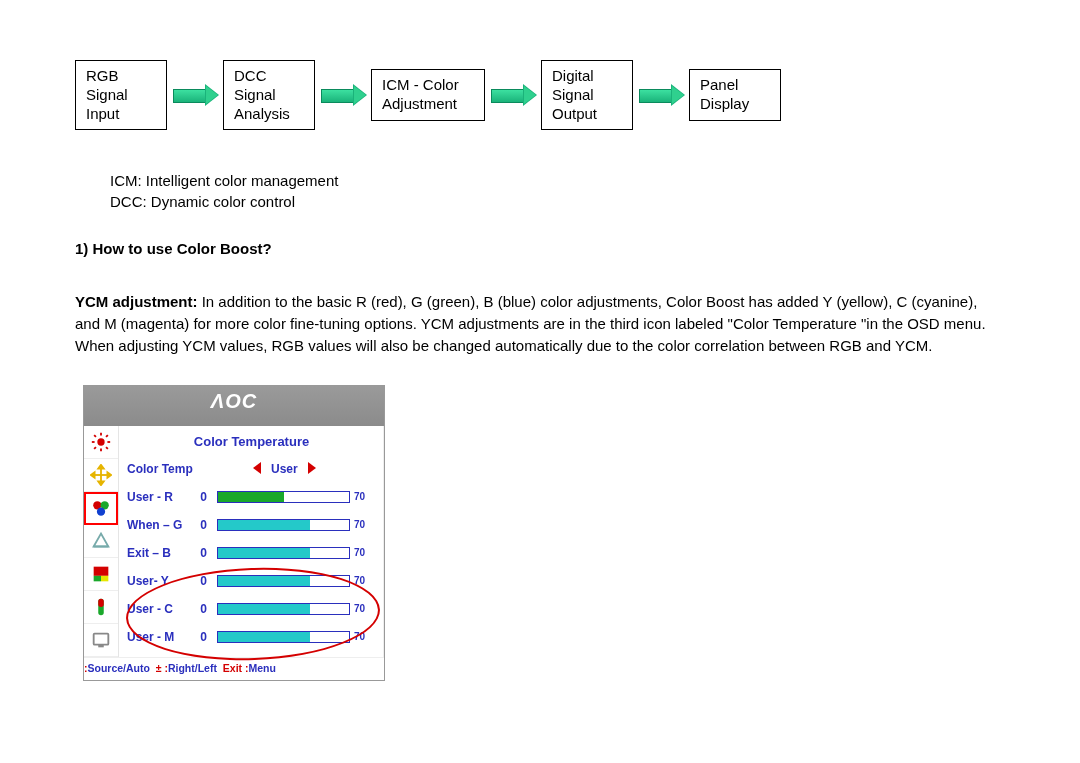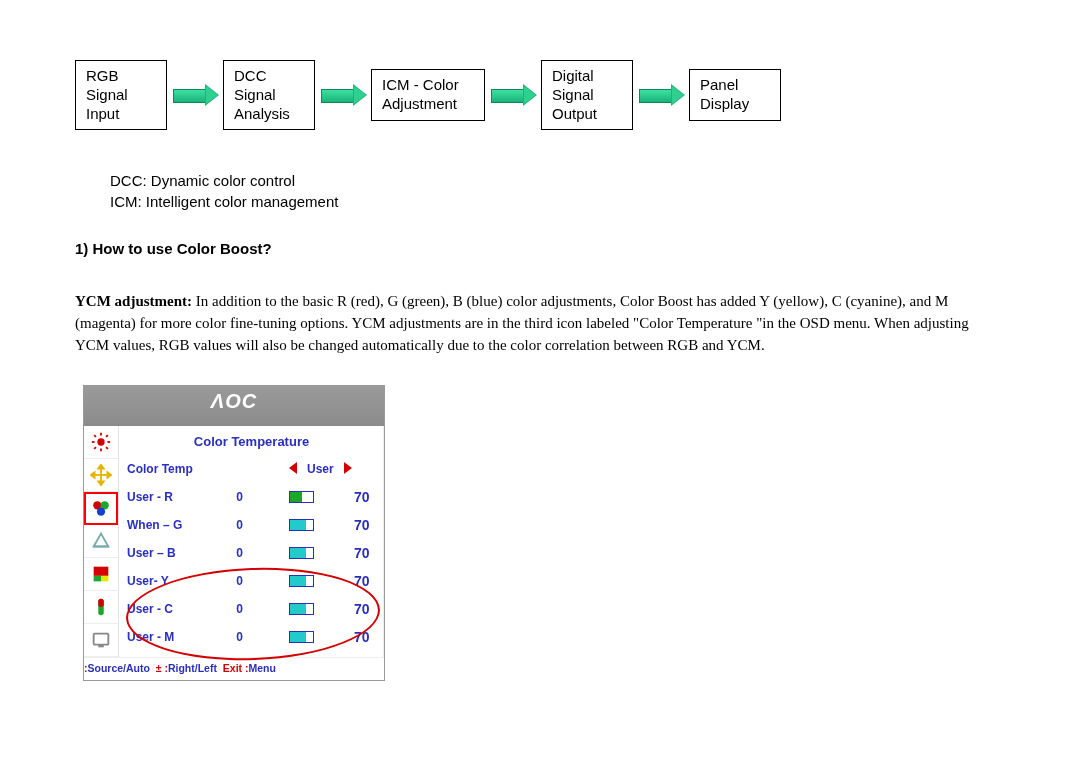--- a/index.html
+++ b/index.html
@@ -61,21 +61,21 @@
     top: 2px;
     width:0;height:0;
     border-top: 9px solid transparent;
     border-bottom: 9px solid transparent;
     border-left: 12px solid #2FD08E;
   }
 
   
   .notes { margin: 0 0 28px 35px; line-height: 1.4; }
   .heading { font-weight: bold; margin: 24px 0 34px 0; }
-  .para { line-height: 1.45; margin-bottom: 28px; font-family: Liberation Serif, serif; }
+  .para { line-height: 1.45; margin-bottom: 28px; }
 
   
   .osd {
     width: 300px;
     border: 1px solid #999;
     background: #fff;
     font-family: Arial, sans-serif;
     box-shadow: inset 0 0 0 1px #eee;
     margin-top: 8px;
     margin-left: 8px;
@@ -124,21 +124,20 @@
     text-align: center;
     color: #2a2fbd;
     font-weight: bold;
     font-size: 13px;
     padding: 2px 0 6px 0;
   }
   .osd-row {
     display: flex;
     align-items: center;
     height: 28px;
-    gap: 36px;
   }
   .osd-label {
     width: 66px;
     color: #2a2fbd;
     font-weight: bold;
     font-size: 12px;
   }
   .osd-min {
     width: 14px;
     color: #2a2fbd;
@@ -157,21 +156,21 @@
   .osd-fill {
     position: absolute;
     left: 0; top: 0; bottom: 0;
     background: #24c9c9;
   }
   .bar-green .osd-fill { background: #1aa82b; }
   .osd-max {
     width: 22px;
     color: #2a2fbd;
     font-weight: bold;
-    font-size: 14px;
+    font-size: 10px;
   }
   .osd-user-row {
     display:flex; align-items:flex-start; justify-content:center;
     color:#2a2fbd; font-weight:bold; font-size:12px;
     gap:10px; padding-left:60px;
   }
   .tri-left, .tri-right {
     width:0;height:0;display:inline-block;
   }
   .tri-left { border-top:6px solid transparent; border-bottom:6px solid transparent; border-right:8px solid #d40000; }
@@ -229,22 +228,22 @@
     <div class="flow-box"><span>Digital<br>Signal<br>Output</span></div>
     <div class="arrow">
         <div class="arrow-shaft"></div>
         <div class="arrow-head"></div>
         <div class="arrow-head2"></div>
       </div>
     <div class="flow-box"><span>Panel<br>Display</span></div>
   </div>
 
   <div class="notes">
+    <div>ICM: Intelligent color management</div>
     <div>DCC: Dynamic color control</div>
-    <div>ICM: Intelligent color management</div>
   </div>
 
   <div class="heading">1) How to use Color Boost?</div>
 
   <div class="para">
     <b>YCM adjustment:</b><span> In addition to the basic R (red), G (green), B (blue) color adjustments, Color Boost has added Y (yellow), C (cyanine), and M (magenta) for more color fine-tuning options. YCM adjustments are in the third icon labeled "Color Temperature "in the OSD menu. When adjusting YCM values, RGB values will also be changed automatically due to the color correlation between RGB and YCM.</span>
   </div>
 
   <div class="osd">
     <div class="osd-title">ΛOC</div>
@@ -334,21 +333,21 @@
             </div>
             <div class="osd-row">
               <div class="osd-label">When – G</div>
               <div class="osd-min">0</div>
               <div class="osd-bar">
                 <div class="osd-fill" style="width:70%"></div>
               </div>
               <div class="osd-max">70</div>
             </div>
             <div class="osd-row">
-              <div class="osd-label">User – B</div>
+              <div class="osd-label">Exit – B</div>
               <div class="osd-min">0</div>
               <div class="osd-bar">
                 <div class="osd-fill" style="width:70%"></div>
               </div>
               <div class="osd-max">70</div>
             </div>
             <div class="osd-row">
               <div class="osd-label">User- Y</div>
               <div class="osd-min">0</div>
               <div class="osd-bar">

